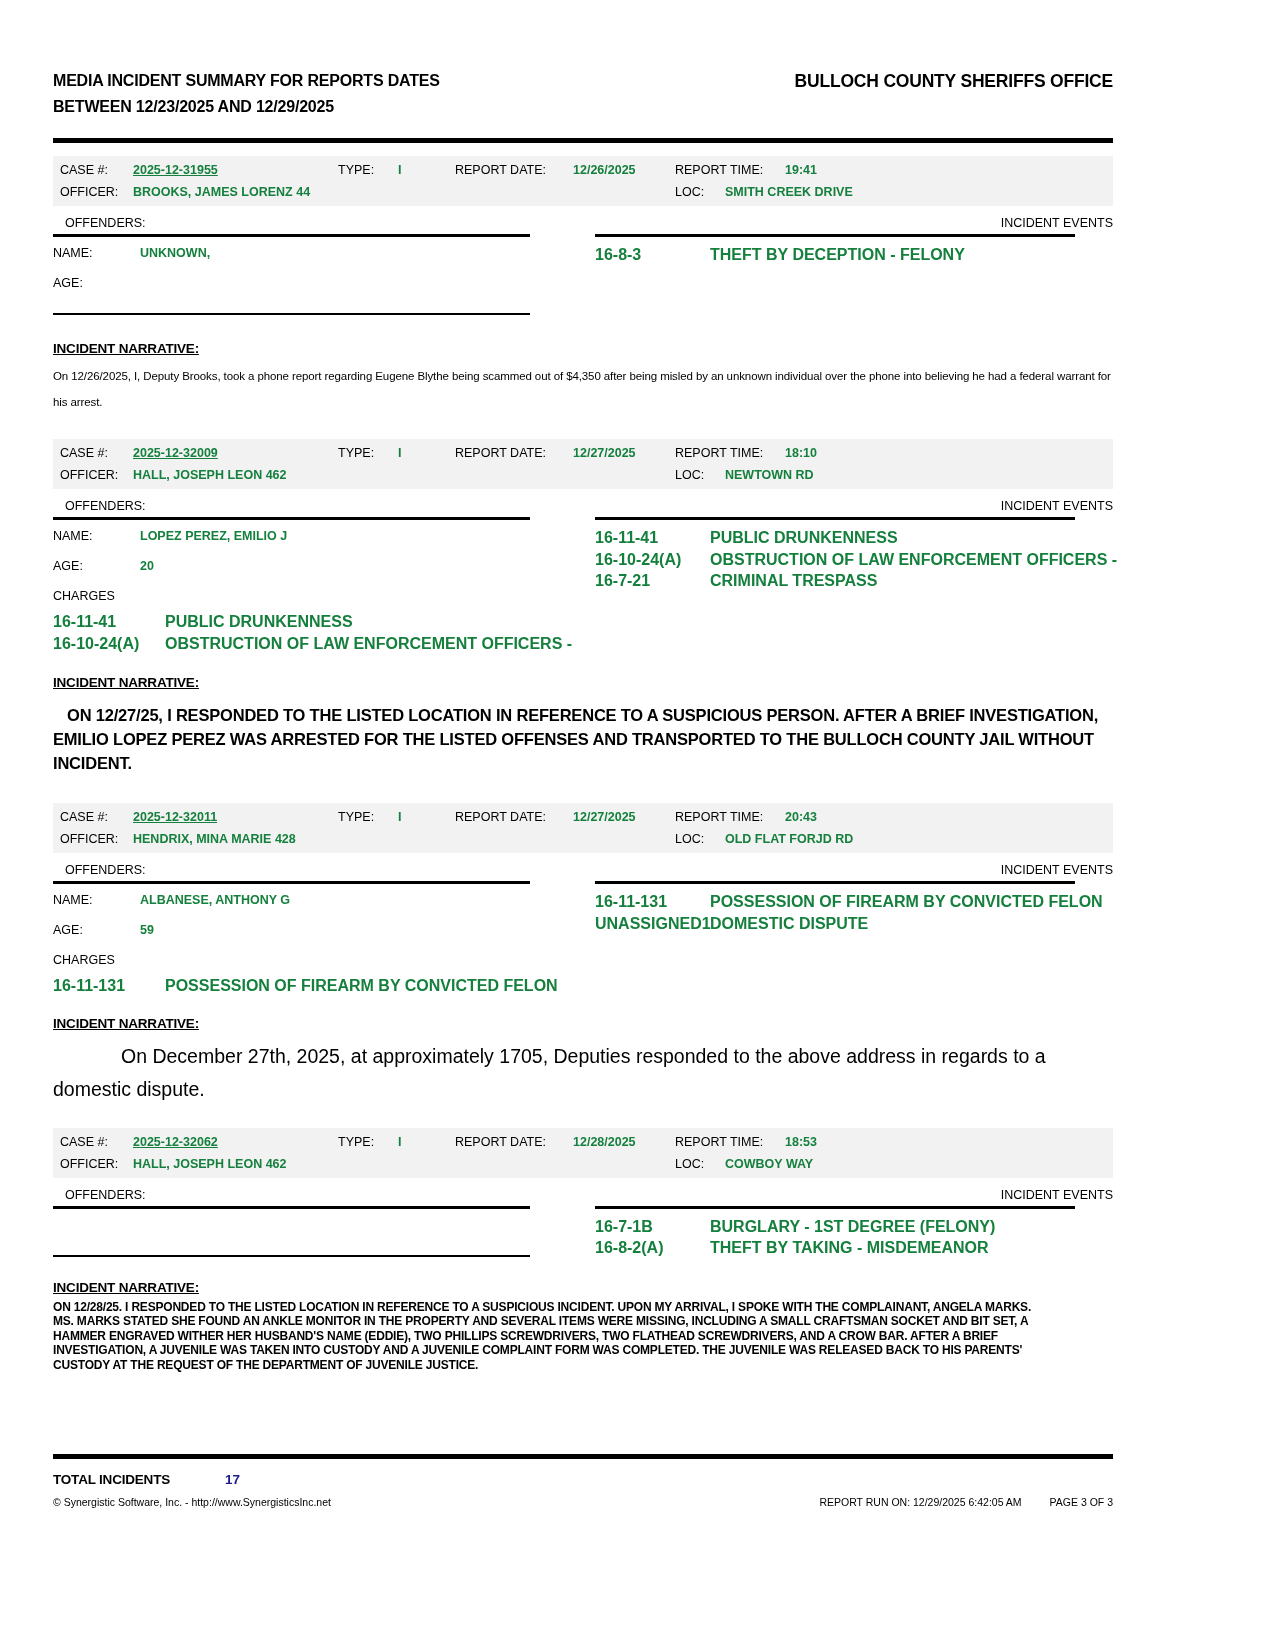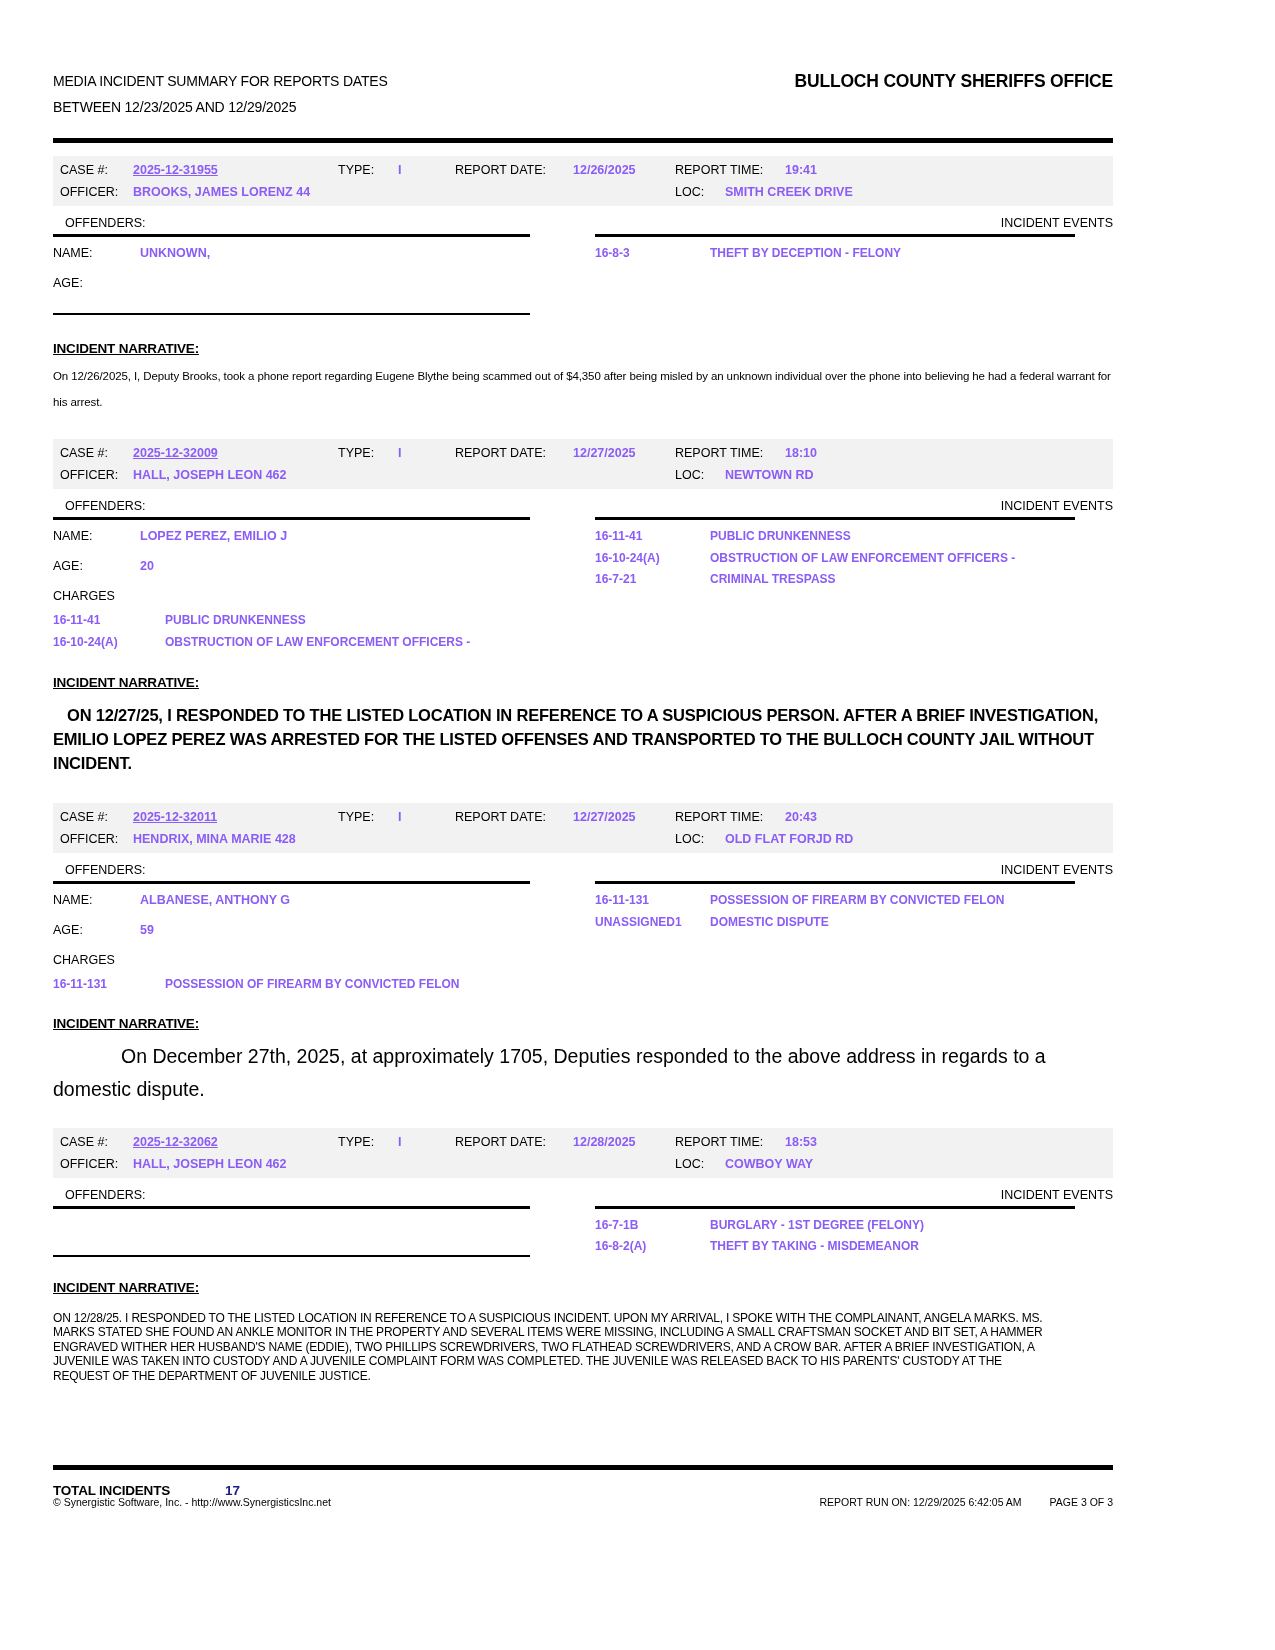--- a/index.html
+++ b/index.html
@@ -9,63 +9,63 @@
     width:1275px; height:1650px;
     background:#ffffff;
     font-family:"Liberation Sans", sans-serif;
     color:#000000;
     overflow:hidden;
   }
   .content { position:absolute; left:53px; top:68px; width:1060px; }
 
   
   .hdr { display:flex; justify-content:space-between; align-items:flex-start; }
-  .hdr-title { font-size:14px; font-weight:normal; line-height:26px; letter-spacing:-0.2px; width:640px; }
+  .hdr-title { font-size:16px; font-weight:bold; line-height:26px; letter-spacing:-0.2px; width:640px; }
   .hdr-agency { font-size:17.5px; font-weight:bold; letter-spacing:-0.2px; line-height:26px; white-space:nowrap; }
   .rule-thick { height:5px; background:#000; margin-top:18px; }
 
   
   .case-block { margin-top:24px; }
   .case-block.first { margin-top:13px; }
   .band { background:#f2f2f2; height:50px; padding-top:7px; }
   .band-row { position:relative; height:22px; font-size:12.5px; }
   .band-row span { position:absolute; white-space:nowrap; top:0; }
   .lbl { color:#000; }
-  .val { color:#8b5cf6; font-weight:bold; }
+  .val { color:#15803d; font-weight:bold; }
   .case-link { text-decoration:underline; cursor:pointer; }
   .bp-case{left:7px}.bv-case{left:80px}.bp-type{left:285px}.bv-type{left:345px}
   .bp-rd{left:402px}.bv-rd{left:520px}.bp-rt{left:622px}.bv-rt{left:732px}
   .bp-off{left:7px}.bv-off{left:80px}.bp-loc{left:622px}.bv-loc{left:672px}
 
   
   .cols { display:flex; margin-top:9px; }
   .col-left { width:477px; }
   .col-right { width:518px; margin-left:65px;text-align:right; }
   .sec-hdr { font-size:12.5px; color:#000; line-height:16px;margin-left:12px; }
   .rule3 { height:3px; background:#000; margin-top:3px; }
   .col-right .rule3 { width:480px; }
   .kv-row { position:relative; height:25px; margin-top:5px; font-size:12.5px; }
   .kv-row .kv-lbl { position:absolute; left:0; top:4px; }
   .kv-row .kv-val { position:absolute; left:87px; top:4px; white-space:nowrap; }
   .charges-hdr { font-size:12.5px; margin-top:9px; height:21px; }
-  .ch-row, .ev-row { position:relative; height:21.5px; font-size:12px; }
+  .ch-row, .ev-row { position:relative; height:21.5px; font-size:16px; }
   .ch-row span, .ev-row span { position:absolute; top:3px; white-space:nowrap; }
   .ch-code { left:0; } .ch-desc { left:112px; }
   .ev-rows { margin-top:6px; }
   .ev-code { left:0; } .ev-desc { left:115px; }
   .close-line { height:2px; background:#000; width:477px; }
 
   
   .narr-hdr { display:inline-block; font-size:13.5px; font-weight:bold; text-decoration:underline; letter-spacing:-0.2px; }
   .nh-wrap { margin-top:24px; }
   .narr { color:#000; }
   .narr1 { margin-top:6px; font-size:11.5px; line-height:26px; letter-spacing:-0.1px; }
   .narr2 { margin-top:12px; font-size:16.5px; font-weight:bold; line-height:24px; text-indent:14px; letter-spacing:-0.2px; }
   .narr3 { margin-top:8px; font-size:19.5px; line-height:33px; text-indent:68px; }
-  .narr4 { margin-top:15px; font-size:12px; font-weight:normal; line-height:14.5px; max-width:1000px; letter-spacing:-0.2px; }
+  .narr4 { margin-top:4px; font-size:12px; font-weight:bold; line-height:14.5px; max-width:1000px; letter-spacing:-0.2px; }
 
   
   .rule-thick2 { height:5px; background:#000; }
   .total-row { position:relative; height:18px; margin-top:13px; font-size:13.5px; }
   .total-row .t-lbl { position:absolute; left:0; font-weight:bold; letter-spacing:-0.2px; }
   .total-row .t-val { position:absolute; left:172px; color:#1b1b8f; font-weight:bold; }
   .footer { position:absolute; left:53px; top:1496px; width:1060px; display:flex; justify-content:space-between; font-size:10.5px; color:#000; }
   .footer .f-right { display:flex; gap:28px; }
   .spacer-b4 { height:46px; }
 </style>

